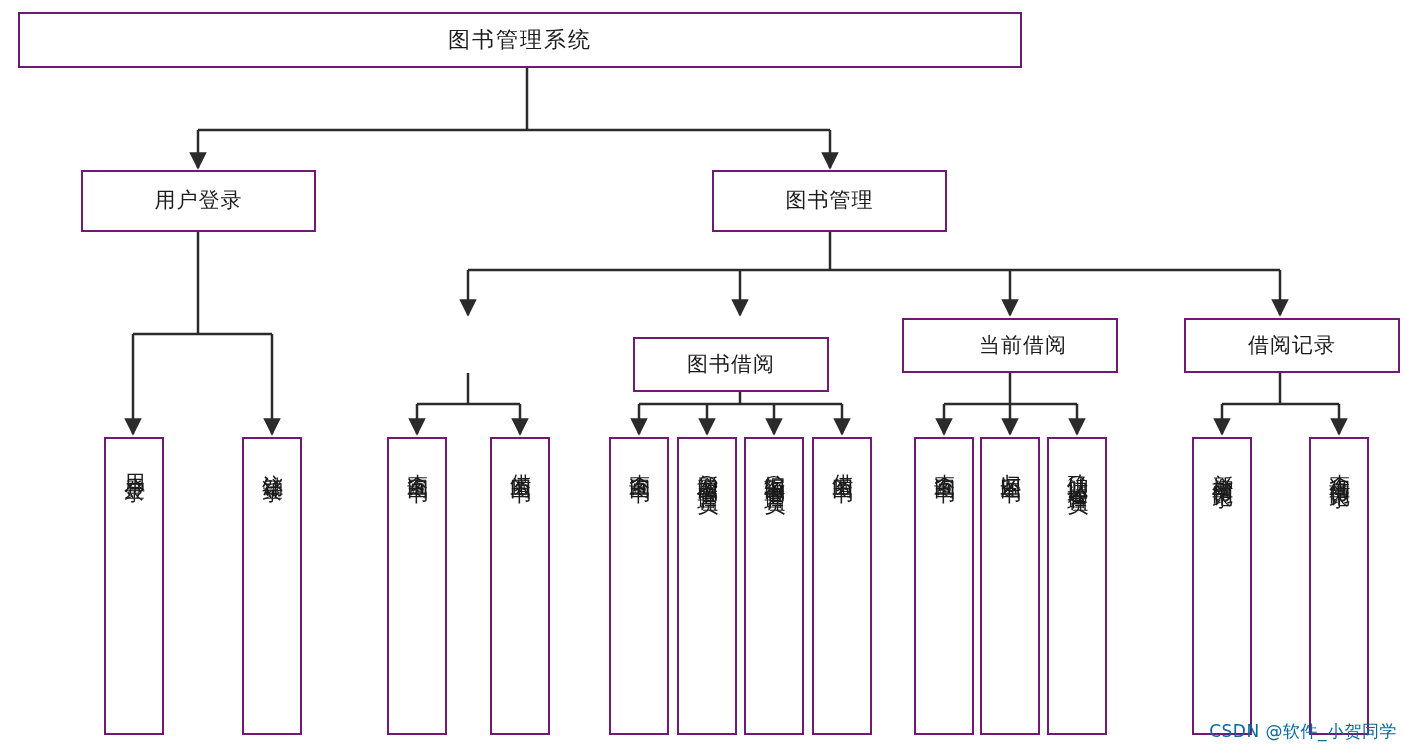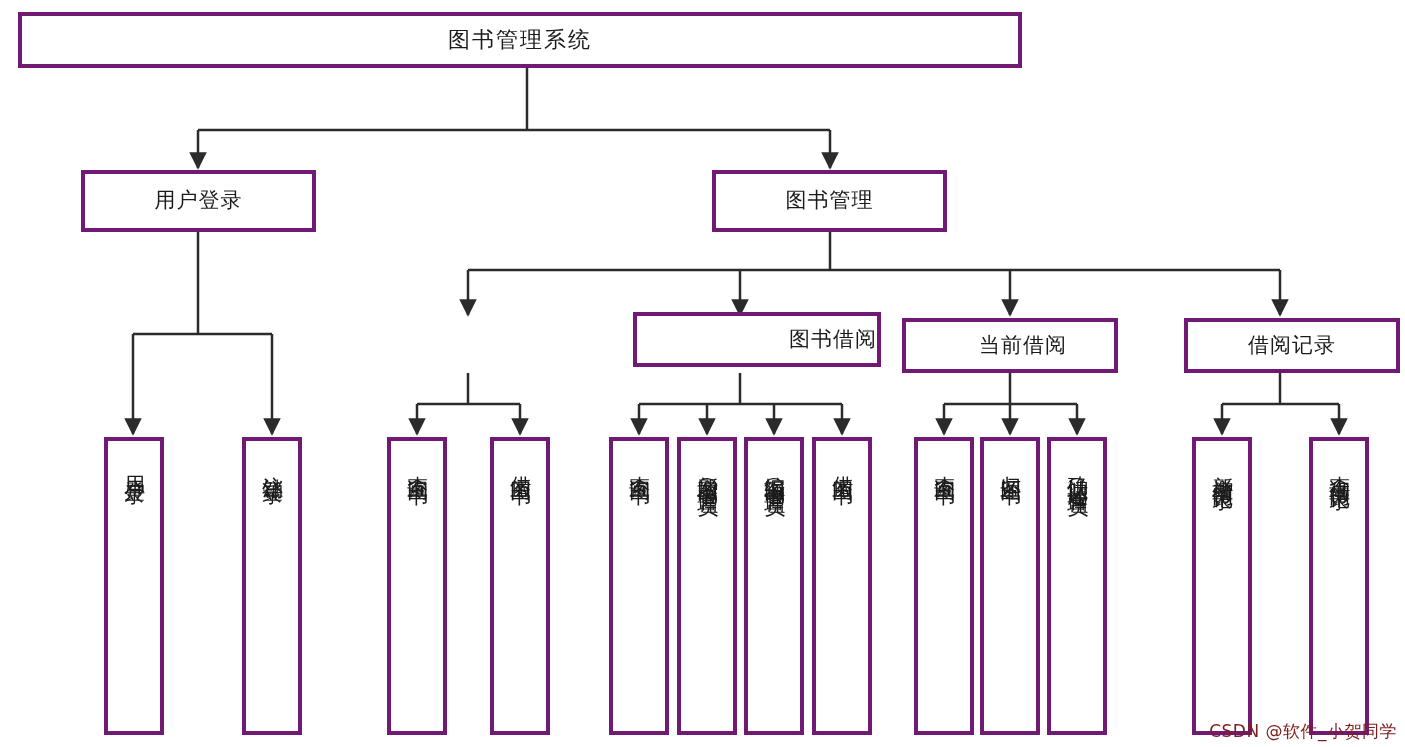--- a/index.html
+++ b/index.html
@@ -21,21 +21,21 @@
     position: absolute;
     left: 0;
     top: 0;
     width: 1405px;
     height: 747px;
     pointer-events: none;
   }
   .node {
     position: absolute;
     box-sizing: border-box;
-    border: 4px solid #701a75;
+    border: 2px solid #701a75;
     background: #ffffff;
     display: flex;
     align-items: center;
     justify-content: center;
     color: #1b1b1b;
   }
   .node.h {
     font-size: 21px;
     line-height: 1.2;
     letter-spacing: 1px;
@@ -56,21 +56,21 @@
     line-height: 1.32;
     letter-spacing: 3px;
     white-space: nowrap;
     color: #1b1b1b;
   }
   .watermark {
     position: absolute;
     right: 8px;
     bottom: 4px;
     font-size: 17px;
-    color: #7f1d1d;
+    color: #0369a1;
     letter-spacing: 0.5px;
     white-space: nowrap;
   }
 </style>
 </head>
 <body>
 
 <div id="canvas">
 
   <svg class="edges" viewBox="0 0 1405 747">
@@ -130,21 +130,21 @@
 
   <div class="node h" style="left:81px; top:170px; width:235px; height:62px;">
     <span>用户登录</span>
   </div>
 
   <div class="node h" style="left:712px; top:170px; width:235px; height:62px;">
     <span>图书管理</span>
   </div>
 
 
-  <div class="node h" style="left:633px; top:312px; width:248px; height:55px;justify-content:flex-end;">
+  <div class="node h" style="left:633px; top:337px; width:196px; height:55px;">
     <span>图书借阅</span>
   </div>
 
   <div class="node h" style="left:902px; top:318px; width:216px; height:55px;padding-left:26px;">
     <span>当前借阅</span>
   </div>
 
   <div class="node h" style="left:1184px; top:318px; width:216px; height:55px;">
     <span>借阅记录</span>
   </div>

